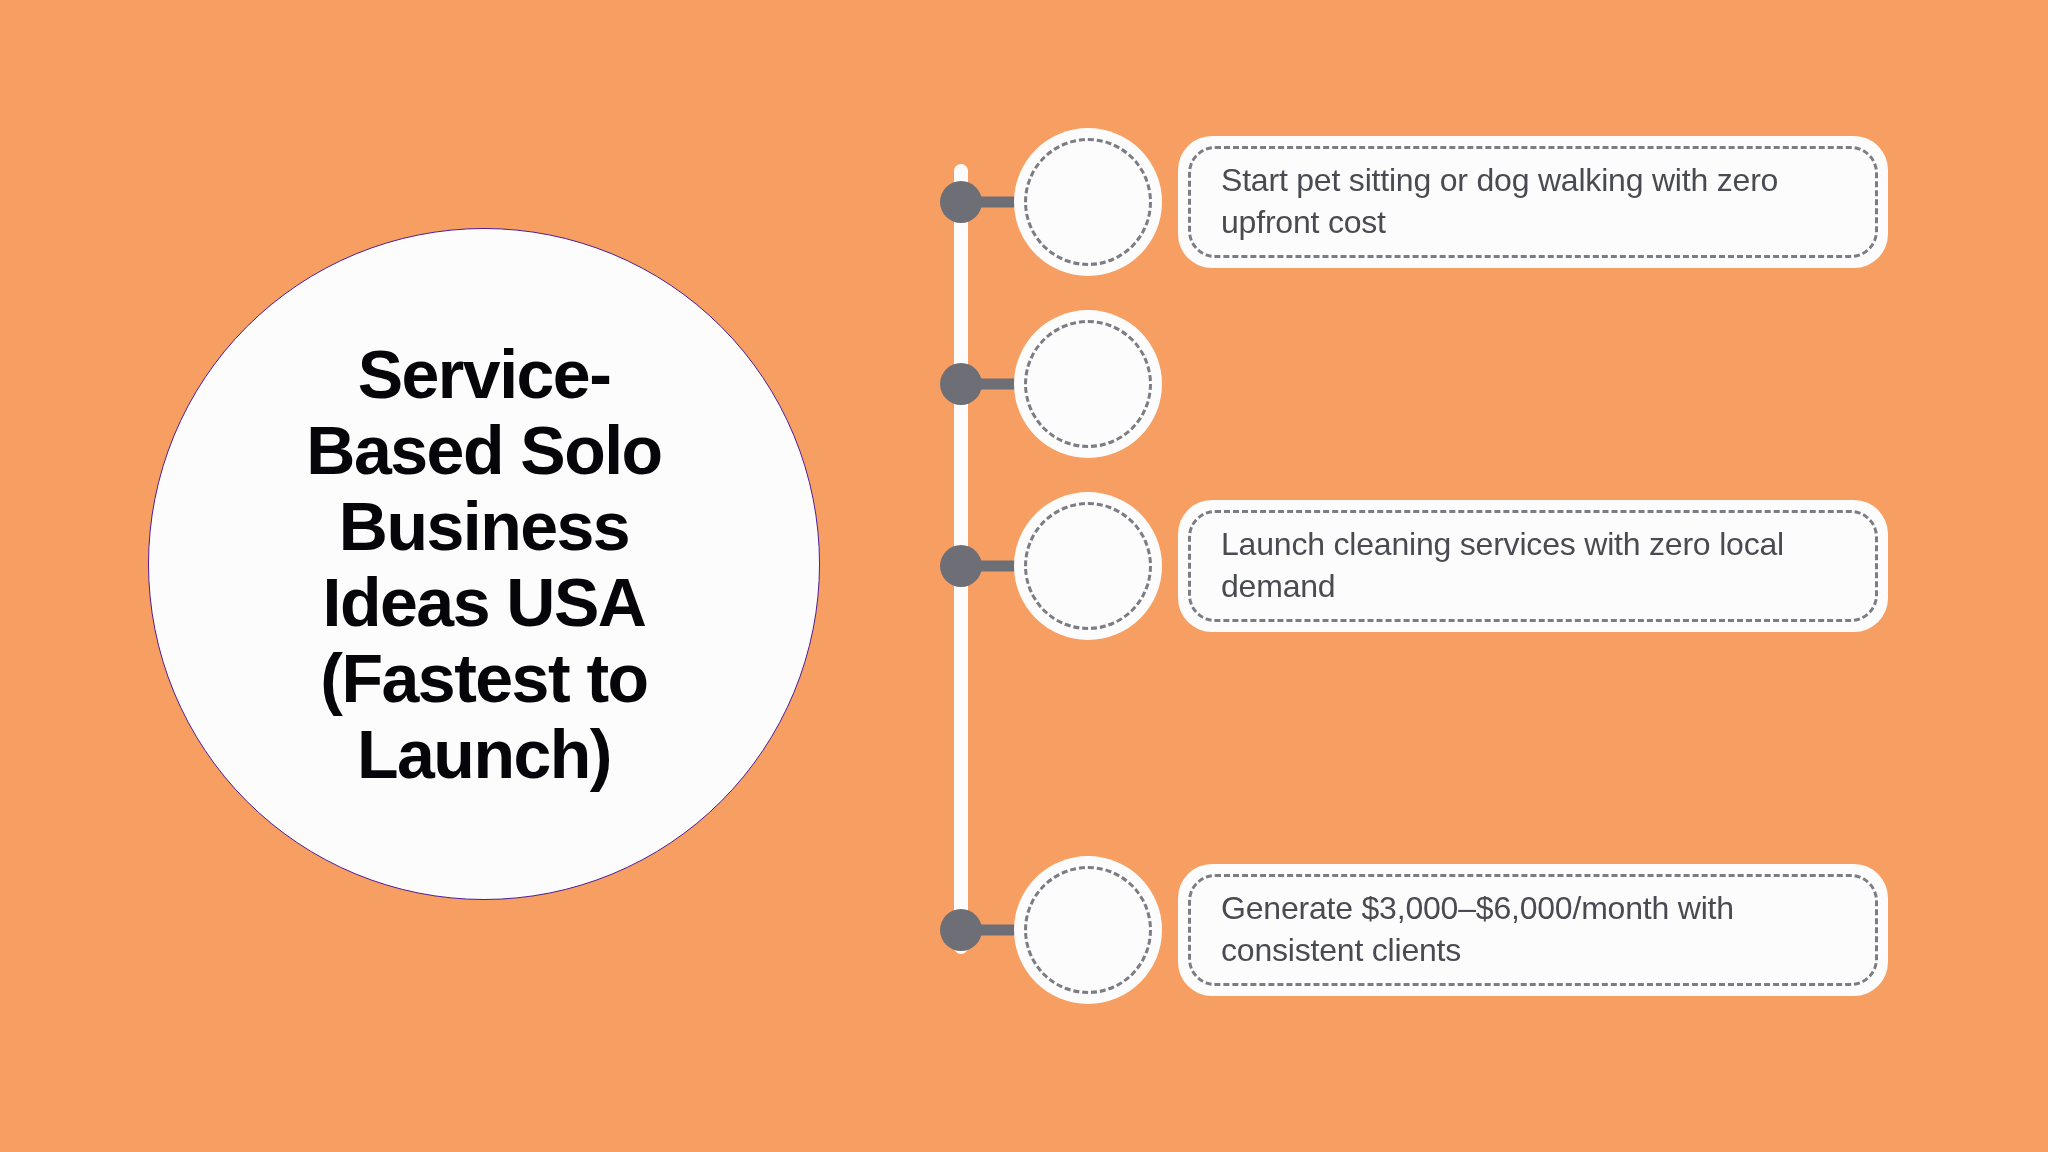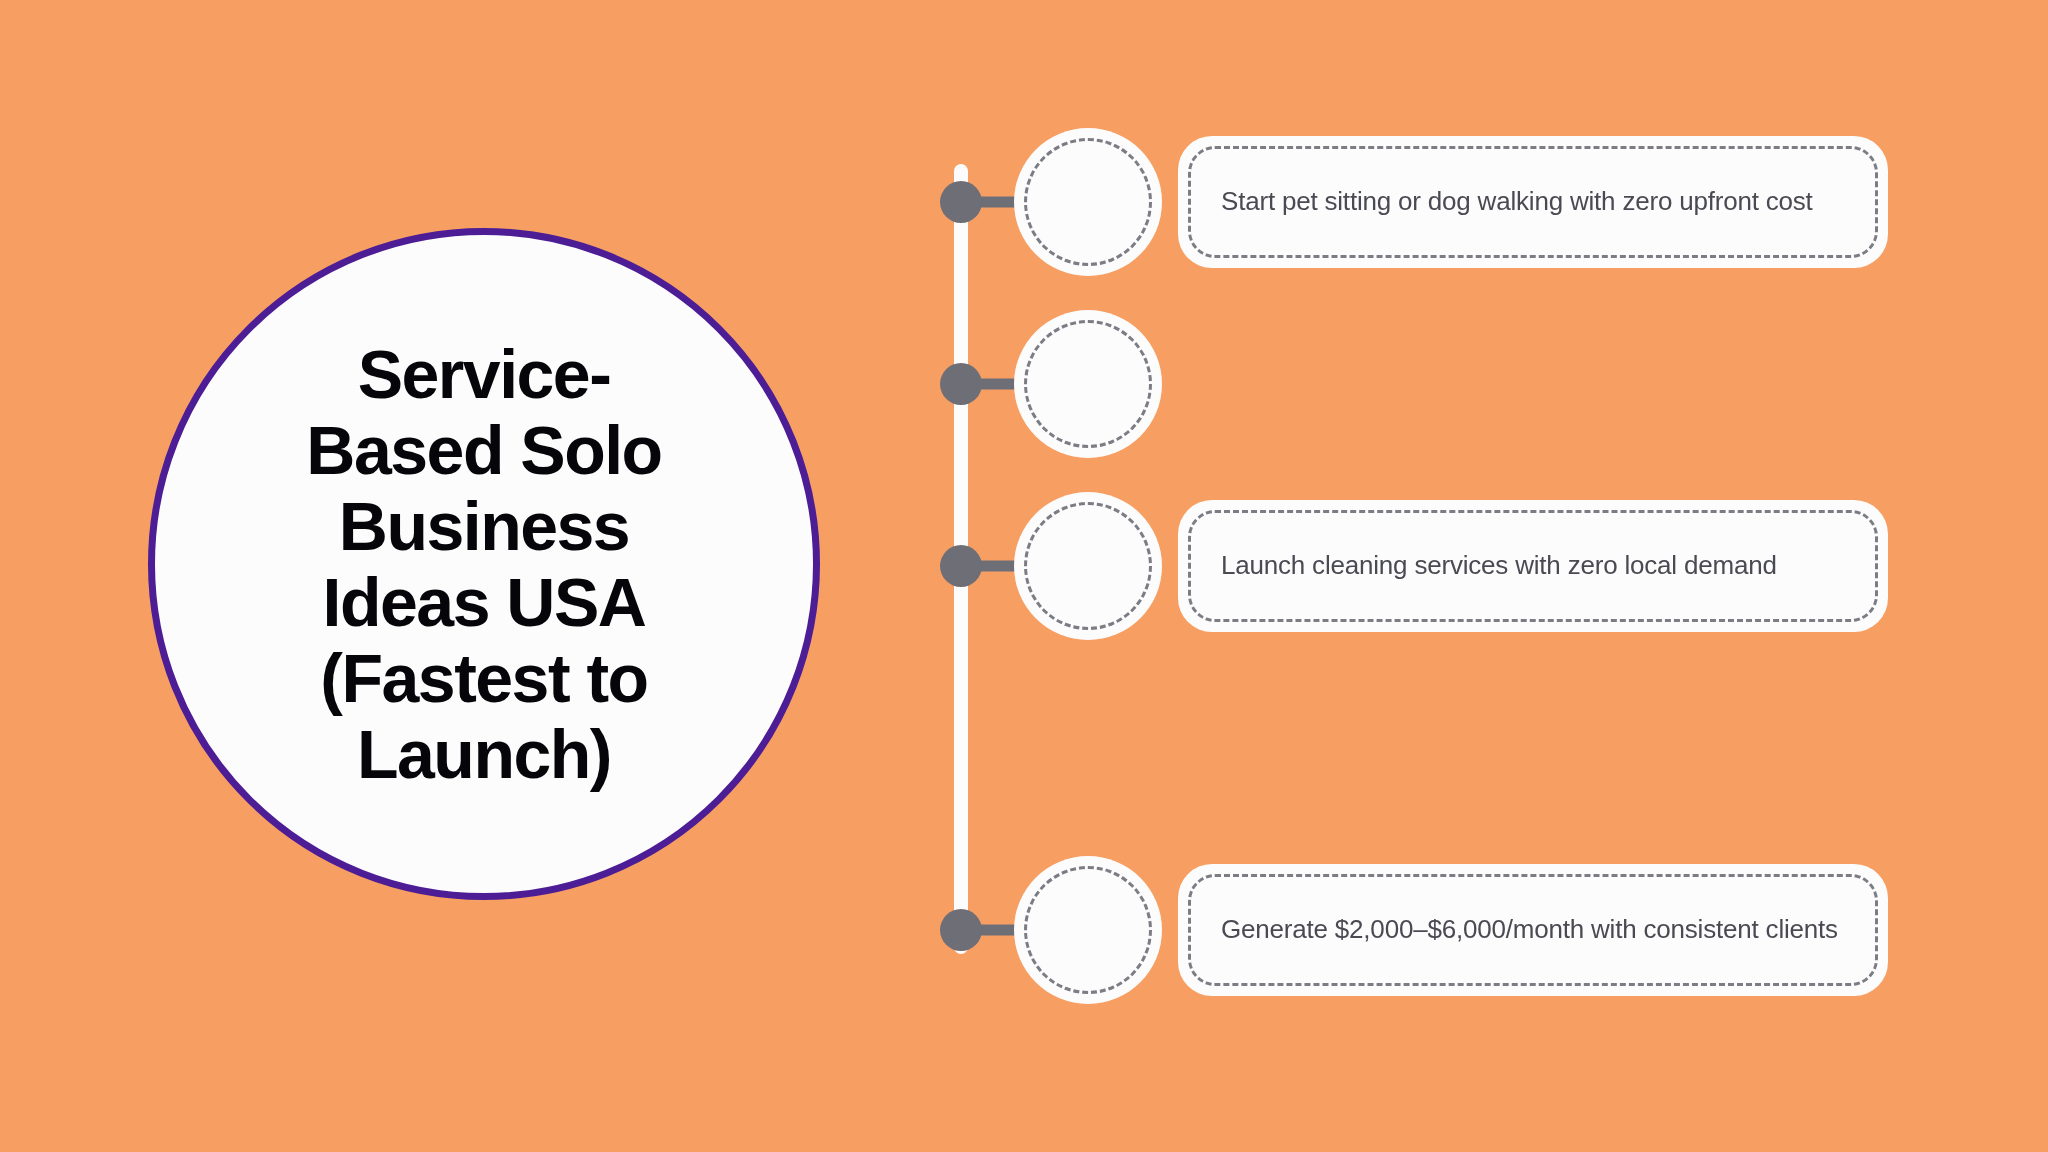--- a/index.html
+++ b/index.html
@@ -26,21 +26,21 @@
 
   
   .title-circle {
     position: absolute;
     left: 148px;
     top: 228px;
     width: 672px;
     height: 672px;
     border-radius: 50%;
     background: #FCFCFC;
-    border: 7px solid #4c1d95;
+    border: 1px solid #4c1d95;
     display: flex;
     align-items: center;
     justify-content: center;
     padding: 40px 62px;
   }
 
   .title-text {
     font-family: "Liberation Sans", sans-serif;
     font-weight: 700;
     font-size: 68px;
@@ -155,21 +155,21 @@
     border-radius: 27px;
     border: 3px dashed #7C7C85;
     background: #FCFCFC;
     display: flex;
     align-items: center;
     padding: 6px 30px;
   }
 
   .card-text {
     font-family: "Liberation Sans", sans-serif;
-    font-size: 26px;
+    font-size: 32px;
     line-height: 1.30;
     color: #4A4A52;
     letter-spacing: -0.2px;
   }
 </style>
 </head>
 <body>
 
 <div id="canvas">
 
@@ -222,19 +222,19 @@
 
 
     <div class="row row-4">
       <div class="node-dot"></div>
       <div class="stem"></div>
       <div class="dash-circle">
         <div class="inner"></div>
       </div>
       <div class="card">
         <div class="card-inner">
-          <span class="card-text">Generate $2,000–$6,000/month with consistent clients</span>
+          <span class="card-text">Generate $3,000–$6,000/month with consistent clients</span>
         </div>
       </div>
     </div>
 
   </div>
 </div>
 
 </body></html>

